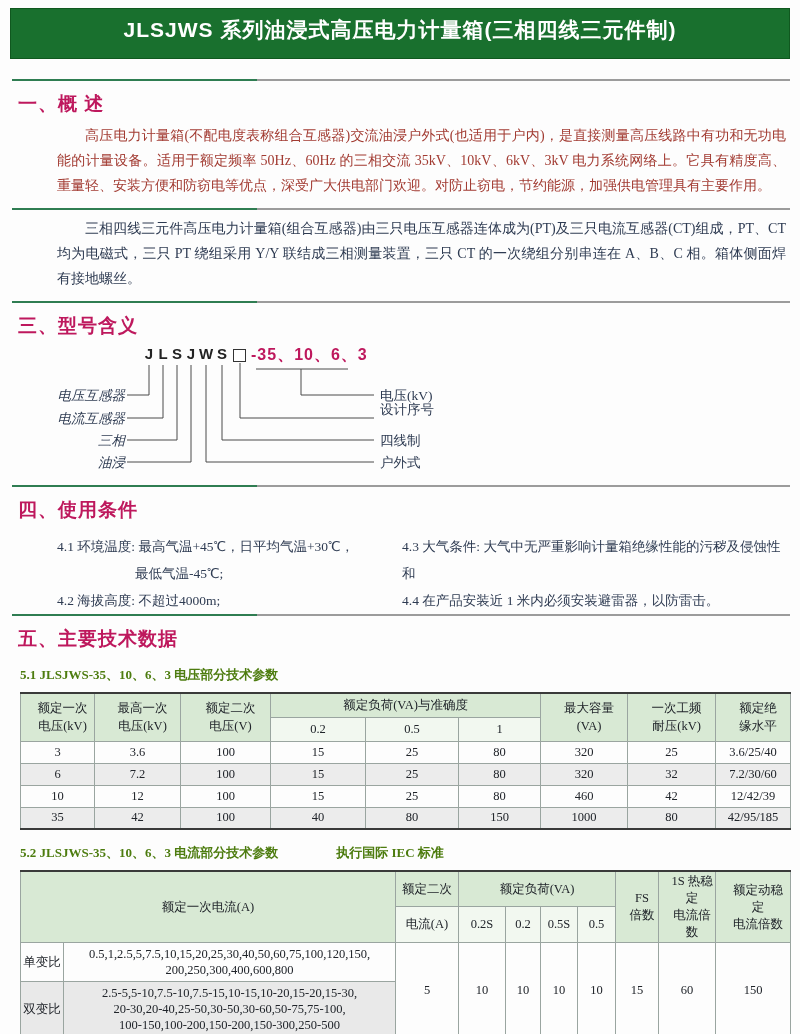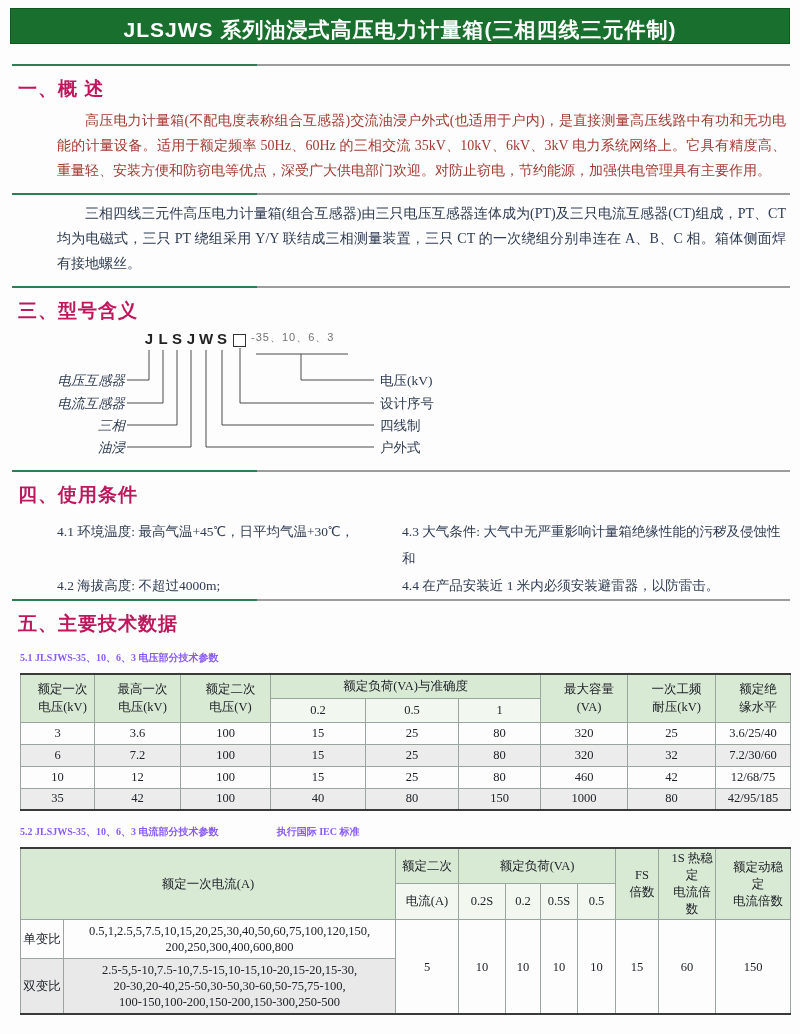--- a/index.html
+++ b/index.html
@@ -5,21 +5,21 @@
   * { margin:0; padding:0; box-sizing:border-box; }
   html,body { background:#ffffff; }
   .page {
     position:relative; width:800px; height:1034px; overflow:hidden;
     background:#fdfdfd;
     font-family:"Liberation Serif", serif;
     color:#2e3b52;
   }
   
   .banner {
-    margin:8px 10px 0 10px; height:36px; line-height:42px;
+    margin:8px 10px 0 10px; height:51px; line-height:42px;
     background:#19702e; border:1px solid #10581f;
     color:#ffffff; text-align:center;
     font-family:"Liberation Sans", sans-serif;
     font-weight:bold; font-size:21px; letter-spacing:1px;
   }
   
   .divider { margin:0 10px 0 12px; height:2px; display:flex; }
   .divider .seg-green { width:31.5%; background:#2f7d52; }
   .divider .seg-gray  { flex:1; background:#9c9c9c; }
   .d1 { margin-top:20px; }
@@ -41,35 +41,35 @@
   .code-letter {
     position:absolute; top:2px; width:14px; text-align:center;
     font-family:"Liberation Sans", sans-serif; font-weight:bold; font-size:15px; color:#222;
   }
   .code-box {
     position:absolute; left:233px; top:6px; width:13px; height:13px;
     border:1.5px solid #333; background:#fff;
   }
   .code-suffix {
     position:absolute; left:251px; top:2px;
-    font-family:"Liberation Sans", sans-serif; font-weight:normal; font-size:11px; color:#737373; letter-spacing:1px;
+    font-family:"Liberation Sans", sans-serif; font-weight:bold; font-size:16px; color:#be185d; letter-spacing:1px;
   }
   .dg-label { position:absolute; font-size:13.5px; color:#2e3b52; height:18px; line-height:18px; }
   .dg-left  { left:0; width:125px; text-align:right;font-style:italic; }
   .dg-right { left:380px; text-align:left; }
   
   .usage {
     display:grid; grid-template-columns:345px auto;
     margin:10px 14px 0 57px; font-size:13.5px; line-height:27px;
   }
   .usage .sub { padding-left:78px; }
   .usage .sub43 { padding-left:84px; }
   
   .caption {
-    margin:14px 4px 8px 20px; font-size:10px; font-weight:bold; color:#8b5cf6;
+    margin:14px 4px 8px 20px; font-size:13px; font-weight:bold; color:#4d7c0f;
   }
   .caption .note { font-weight:bold; margin-left:58px; }
   
   table {
     border-collapse:collapse; table-layout:fixed;
     margin-left:20px; width:770px;
     font-size:12.5px; color:#20242a; text-align:center;
     border-top:2px solid #3a3a3a; border-bottom:2px solid #3a3a3a;
   }
   th, td { border:1px solid #9aa5a0; font-weight:normal; padding:1px 2px; }
@@ -135,34 +135,35 @@
     <span class="code-letter" style="left:215px">S</span>
     <span class="code-box"></span>
     <span class="code-suffix">-35、10、6、3</span>
 
     <span class="dg-label dg-left" style="top:44px">电压互感器</span>
     <span class="dg-label dg-left" style="top:67px">电流互感器</span>
     <span class="dg-label dg-left" style="top:89px">三相</span>
     <span class="dg-label dg-left" style="top:111px">油浸</span>
 
     <span class="dg-label dg-right" style="top:44px">电压(kV)</span>
-    <span class="dg-label dg-right" style="top:67px">设计序号</span>
+    <span class="dg-label dg-right" style="top:58px">设计序号</span>
     <span class="dg-label dg-right" style="top:89px">四线制</span>
     <span class="dg-label dg-right" style="top:111px">户外式</span>
   </div>
 
   <div class="divider">
       <span class="seg-green"></span>
       <span class="seg-gray"></span>
     </div>
   <h2 class="sec">四、使用条件</h2>
 
   <div class="usage">
     <div>
       <div>4.1 环境温度: 最高气温+45℃，日平均气温+30℃，</div>
+      <div class="sub">最低气温-45℃;</div>
     </div>
     <div>
       <div>4.3 大气条件: 大气中无严重影响计量箱绝缘性能的污秽及侵蚀性和</div>
     </div>
     <div>
       <div>4.2 海拔高度: 不超过4000m;</div>
     </div>
     <div>
       <div>4.4 在产品安装近 1 米内必须安装避雷器，以防雷击。</div>
     </div>
@@ -235,21 +236,21 @@
       </tr>
       <tr>
         <td>10</td>
           <td>12</td>
           <td>100</td>
           <td>15</td>
           <td>25</td>
           <td>80</td>
           <td>460</td>
           <td>42</td>
-          <td>12/68/75</td>
+          <td>12/42/39</td>
       </tr>
       <tr class="alt">
         <td>35</td>
           <td>42</td>
           <td>100</td>
           <td>40</td>
           <td>80</td>
           <td>150</td>
           <td>1000</td>
           <td>80</td>

